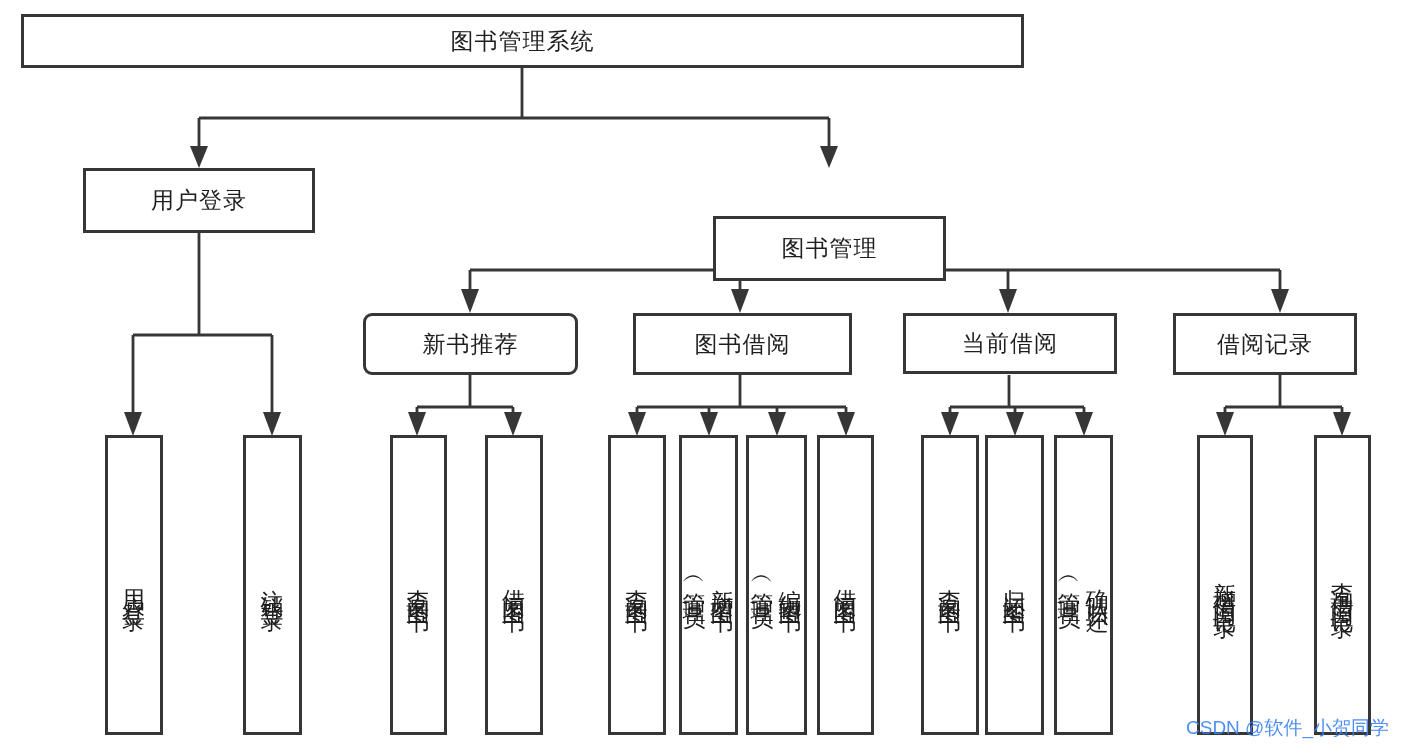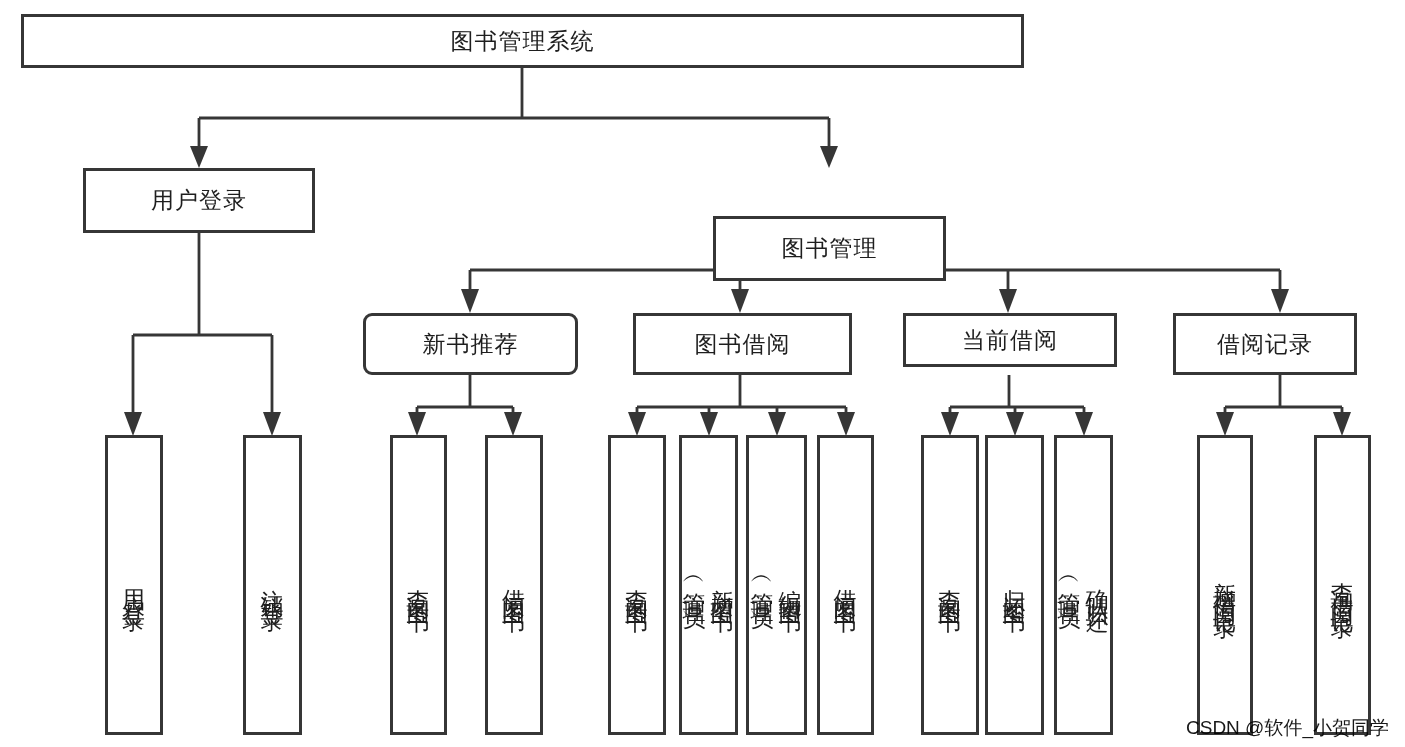--- a/index.html
+++ b/index.html
@@ -56,21 +56,21 @@
     letter-spacing: 7px;
     line-height: 28px;
     text-align: center;
     color: #1e1e1e;
   }
   #watermark {
     position: absolute;
     left: 1186px;
     top: 715px;
     font-size: 19px;
-    color: #000000;
+    color: #3b82f6;
     opacity: 0.9;
     white-space: nowrap;
     z-index: 10;
   }
 </style>
 </head>
 <body>
 
 <div id="canvas">
 
@@ -117,21 +117,21 @@
   <div class="hbox" style="left:713px; top:168px; width:233px; height:65px;margin-top:48px;">
     <span class="hlabel">图书管理</span>
   </div>
 
   <div class="hbox" style="left:363px; top:313px; width:215px; height:62px;border-radius:9px;">
     <span class="hlabel">新书推荐</span>
   </div>
   <div class="hbox" style="left:633px; top:313px; width:219px; height:62px;">
     <span class="hlabel">图书借阅</span>
   </div>
-  <div class="hbox" style="left:903px; top:313px; width:214px; height:54px;">
+  <div class="hbox" style="left:903px; top:313px; width:214px; height:61px;">
     <span class="hlabel">当前借阅</span>
   </div>
   <div class="hbox" style="left:1173px; top:313px; width:184px; height:62px;">
     <span class="hlabel">借阅记录</span>
   </div>
 
   <div class="vbox" style="left:105px; width:58px;">
     <span class="vlabel">用户登录</span>
   </div>
   <div class="vbox" style="left:243px; width:59px;">

